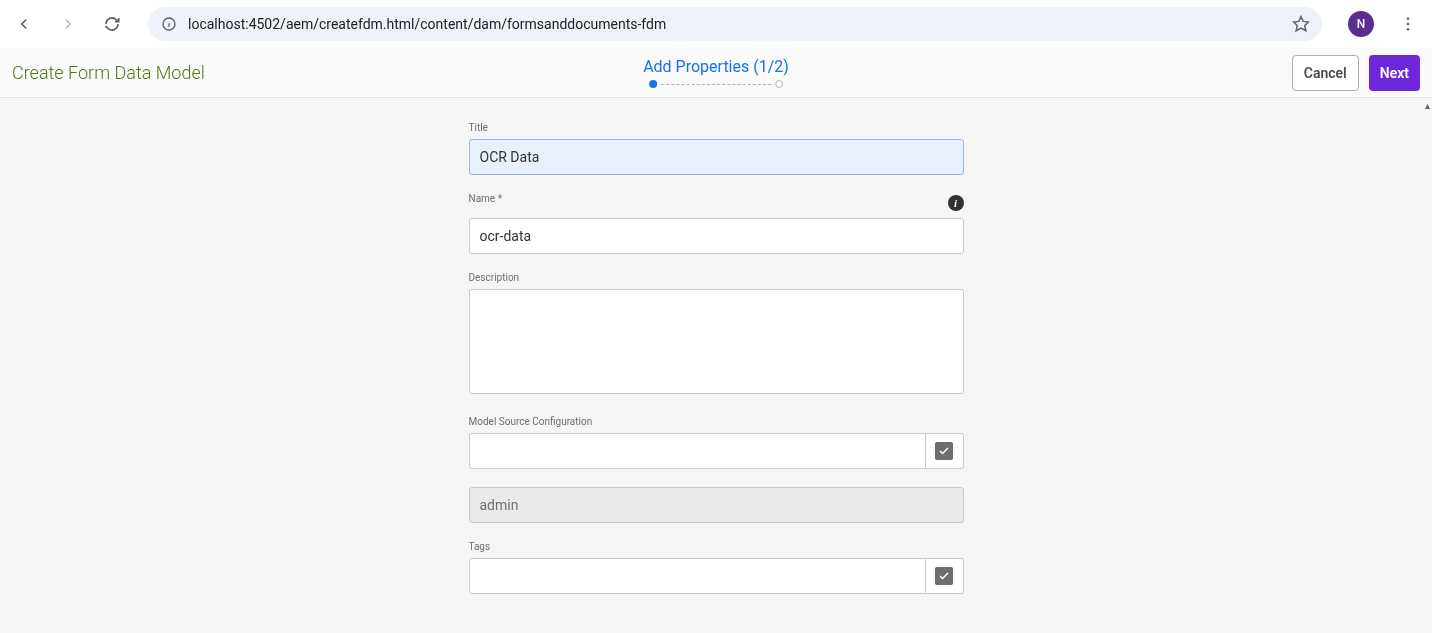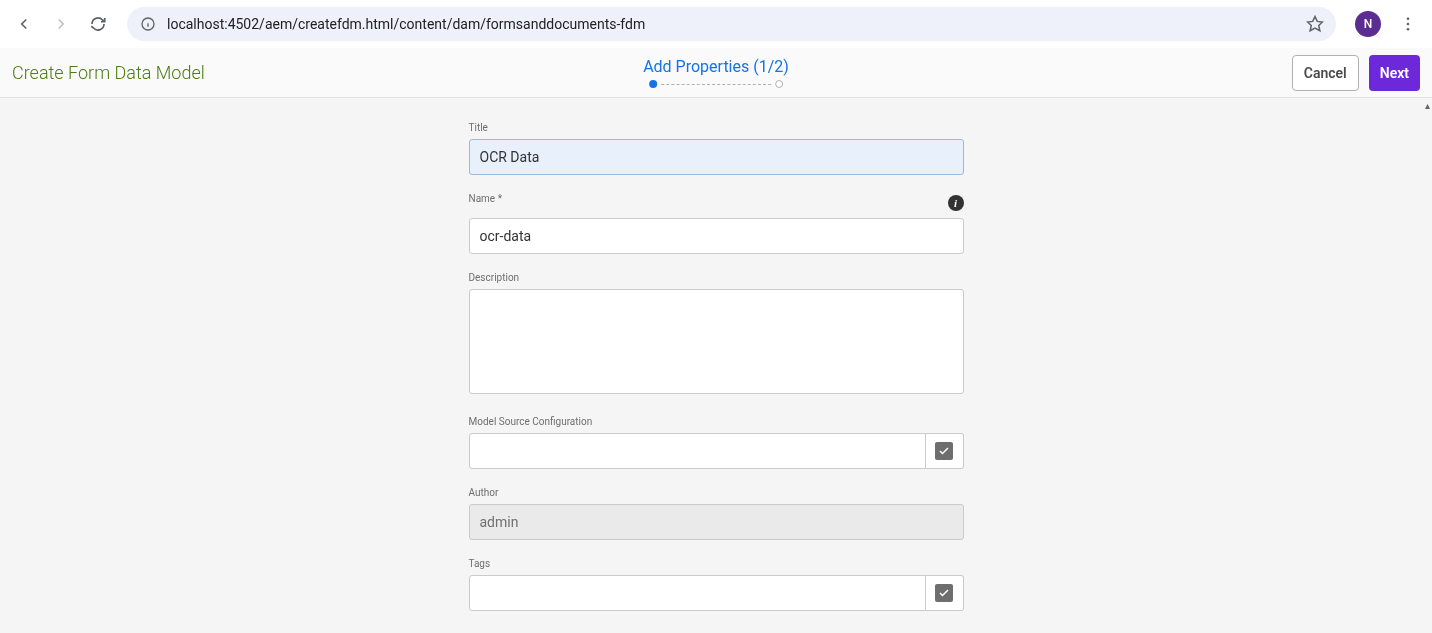--- a/index.html
+++ b/index.html
@@ -14,21 +14,21 @@
       height: 633px;
       overflow: hidden;
     }
     
     
     .browser-bar {
       height: 48px;
       display: flex;
       align-items: center;
       padding: 0 8px;
-      gap: 5px;
+      gap: 12px;
       background: #fff;
     }
     .nav-btn {
       width: 32px;
       height: 32px;
       display: flex;
       align-items: center;
       justify-content: center;
       border-radius: 50%;
       cursor: pointer;
@@ -385,21 +385,20 @@
           <span class="check-box-icon">
             <svg viewBox="0 0 24 24">
                 <polyline points="4 12 9 17 20 6"></polyline>
               </svg>
           </span>
         </div>
       </div>
     </div>
 
     <div class="form-group">
-      <label class="form-label">Author</label>
       <input type="text" class="text-input readonly" readonly="" value="admin" style="">
     </div>
 
     <div class="form-group">
       <label class="form-label">Tags</label>
       <div class="input-with-button">
         <input type="text" class="text-input" value="" style="">
         <div class="check-btn">
           <span class="check-box-icon">
             <svg viewBox="0 0 24 24">

